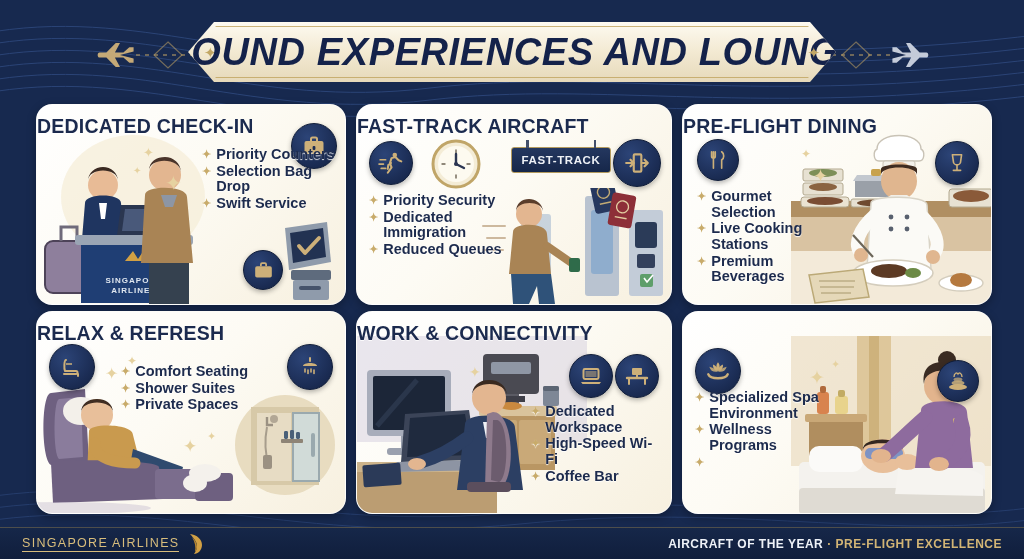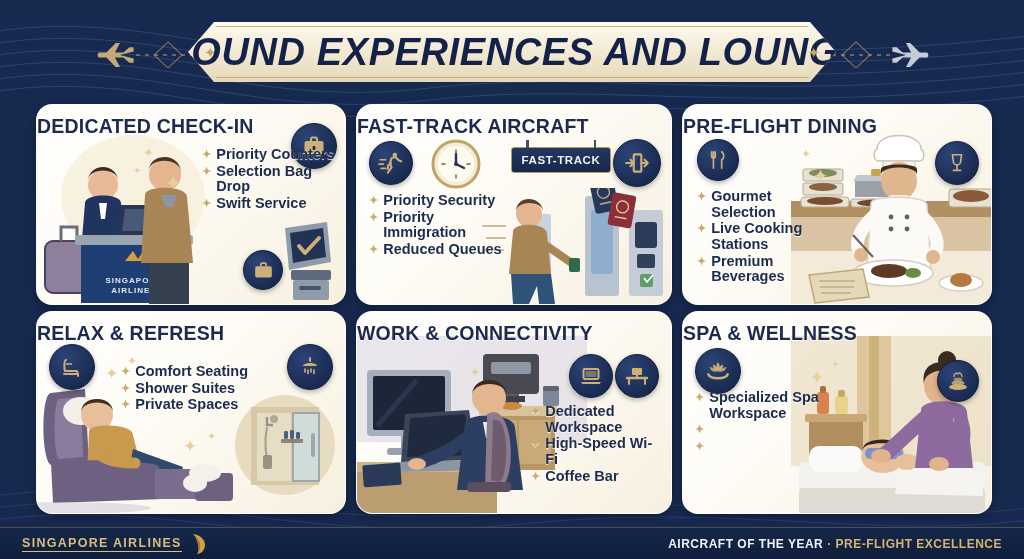--- a/index.html
+++ b/index.html
@@ -155,21 +155,21 @@
     border-top: 1px solid rgba(196,169,104,.35);
     display: flex;
     align-items: center;
     justify-content: space-between;
     padding: 0 22px;
     z-index: 20;
   }
   .logo { display: flex; align-items: center; gap: 6px; }
   .logo-text {
     font-size: 12.5px;
-    font-weight: 700;
+    font-weight: 400;
     letter-spacing: 1.3px;
     color: #d8bd7c;
     border-bottom: 1.5px solid #d8bd7c;
     padding-bottom: 1px;
   }
   .footer-tag { font-size: 12px; font-weight: 600; letter-spacing: .5px; color:#eef2f8; white-space:nowrap; }
   .footer-tag .gold { color:#d3b575; }
 
   .fast-sign {
     position:absolute;
@@ -390,21 +390,21 @@
       </g>
     </svg>
 
     <div class="bullets" style="left:12px;top:88px;width:150px;">
       <div class="bullet">
         <span class="spark">✦</span>
         <span>Priority Security</span>
       </div>
       <div class="bullet">
         <span class="spark">✦</span>
-        <span>Priority Immigration</span>
+        <span>Dedicated Immigration</span>
       </div>
       <div class="bullet">
         <span class="spark">✦</span>
         <span>Reduced Queues</span>
       </div>
     </div>
   </div>
 
   <div class="card">
     <div class="card-title">PRE-FLIGHT DINING</div>
@@ -661,21 +661,20 @@
         <span>High-Speed Wi-Fi</span>
       </div>
       <div class="bullet">
         <span class="spark">✦</span>
         <span>Coffee Bar</span>
       </div>
     </div>
   </div>
 
   <div class="card">
-    <div class="card-title">SPA &amp; WELLNESS</div>
 
     <div class="badge" style="left:12px;top:36px;width:46px;height:46px;">
       <svg width="26" height="26" viewBox="0 0 24 24">
         <path d="M12,4 C14,6 14,10 12,12 C10,10 10,6 12,4 Z" fill="#cdb079"></path>
         <path d="M7.5,6 C10.5,7 12,10 12,12 C9,12 7,9 7.5,6 Z" fill="#cdb079"></path>
         <path d="M16.5,6 C13.5,7 12,10 12,12 C15,12 17,9 16.5,6 Z" fill="#cdb079"></path>
         <path d="M4,8 C8,9 11,11 12,12.5 C8.5,13.5 5,12 4,8 Z" fill="#cdb079" opacity="0.85"></path>
         <path d="M20,8 C16,9 13,11 12,12.5 C15.5,13.5 19,12 20,8 Z" fill="#cdb079" opacity="0.85"></path>
         <path d="M3,15 C5,20 19,20 21,15" fill="none" stroke="#cdb079" stroke-width="2.2" stroke-linecap="round"></path>
       </svg>
@@ -726,24 +725,25 @@
         <ellipse cx="30" cy="120" rx="10" ry="7" fill="#e2b48d"></ellipse>
       </g>
     </svg>
 
     <div class="spark-deco" style="left:126px;top:54px;font-size:19px;">✦</div>
     <div class="spark-deco" style="left:148px;top:46px;font-size:11px;">✦</div>
 
     <div class="bullets" style="left:12px;top:78px;width:142px;">
       <div class="bullet">
         <span class="spark">✦</span>
-        <span>Specialized Spa Workspace</span>
-      </div>
-      <div class="bullet">
-        <span class="spark">✦</span>
+        <span>Specialized Spa Environment</span>
+      </div>
+      <div class="bullet">
+        <span class="spark">✦</span>
+        <span>Wellness Programs</span>
       </div>
       <div class="bullet">
         <span class="spark">✦</span>
       </div>
     </div>
   </div>
 
 </div>
 
 <div class="footer">

